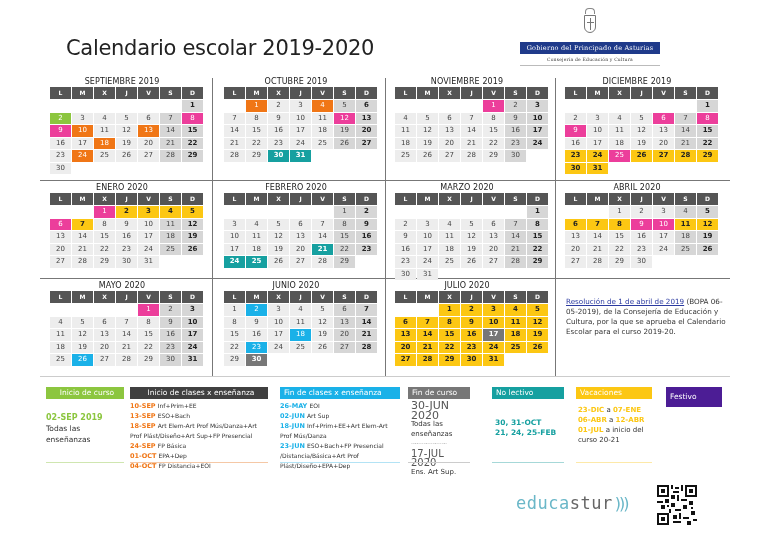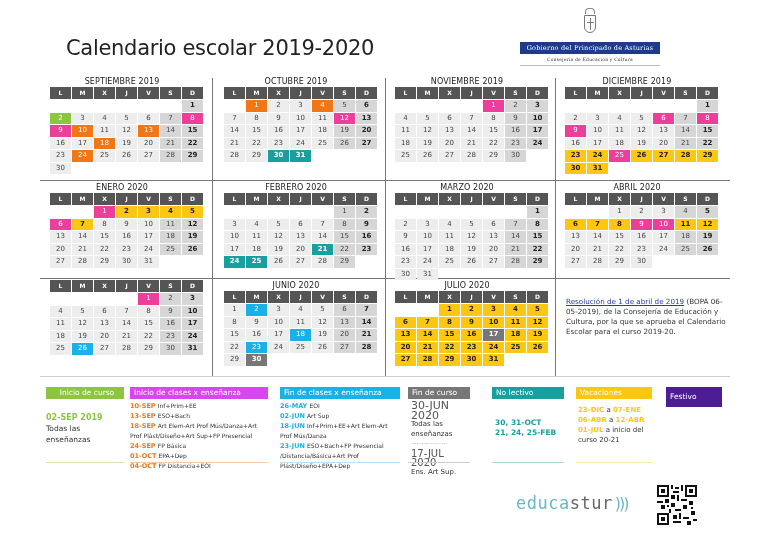--- a/index.html
+++ b/index.html
@@ -446,20 +446,21 @@
       <div class="d sat">25</div>
       <div class="d sun">26</div>
       <div class="d">27</div>
       <div class="d">28</div>
       <div class="d">29</div>
       <div class="d">30</div>
     </div>
 </div>
 
 <div class="month" style="left:42px; top:280px;">
+  <div class="mname">MAYO 2020</div>
   <div class="cal">
       <div class="h">L</div>
       <div class="h">M</div>
       <div class="h">X</div>
       <div class="h">J</div>
       <div class="h">V</div>
       <div class="h">S</div>
       <div class="h">D</div>
       <div class="d empty"></div>
       <div class="d empty"></div>
@@ -592,21 +593,21 @@
 
 <div class="legend" style="left:46px; width:78px;">
   <div class="lh" style="background:#8cc63f;text-align:center;">Inicio de curso</div>
   <div class="lb" style="padding-top:14px;">
     <div class="c-green" style="font-weight:bold; font-size:8px;">02-SEP 2019</div>
     <div style="font-size:7.5px; line-height:11px; width:60px;">Todas las enseñanzas</div>
   </div>
 </div>
 
 <div class="legend" style="left:130px; width:138px;">
-  <div class="lh" style="background:#d946ef;">Inicio de clases x enseñanza</div>
+  <div class="lh" style="background:#404040;text-align:center;">Inicio de clases x enseñanza</div>
   <div class="lb" style="font-size:6.5px; line-height:9px;">
     <div><b class="c-orange">10-SEP</b> <span class="sm">Inf+Prim+EE</span></div>
     <div><b class="c-orange">13-SEP</b> <span class="sm">ESO+Bach</span></div>
     <div><b class="c-orange">18-SEP</b> <span class="sm">Art Elem-Art Prof Mús/Danza+Art Prof Plást/Diseño+Art Sup+FP Presencial</span></div>
     <div><b class="c-orange">24-SEP</b> <span class="sm">FP Básica</span></div>
     <div><b class="c-orange">01-OCT</b> <span class="sm">EPA+Dep</span></div>
     <div><b class="c-orange">04-OCT</b> <span class="sm">FP Distancia+EOI</span></div>
   </div>
 </div>
 

